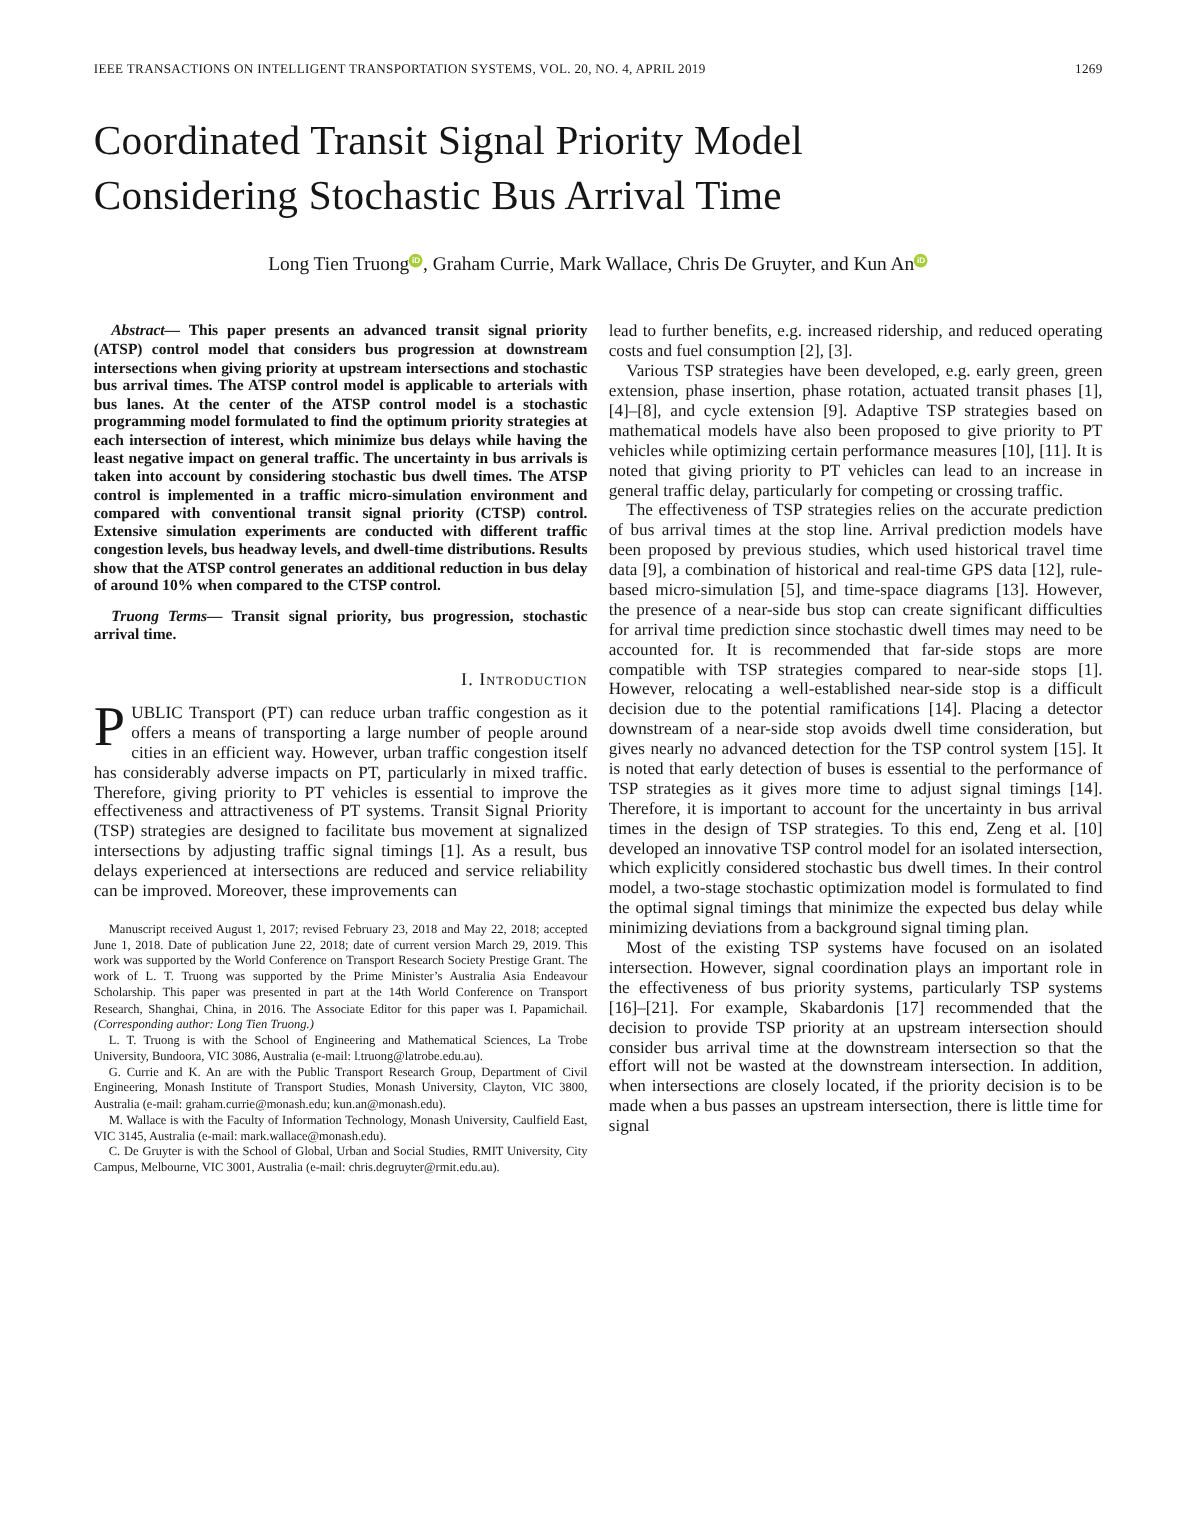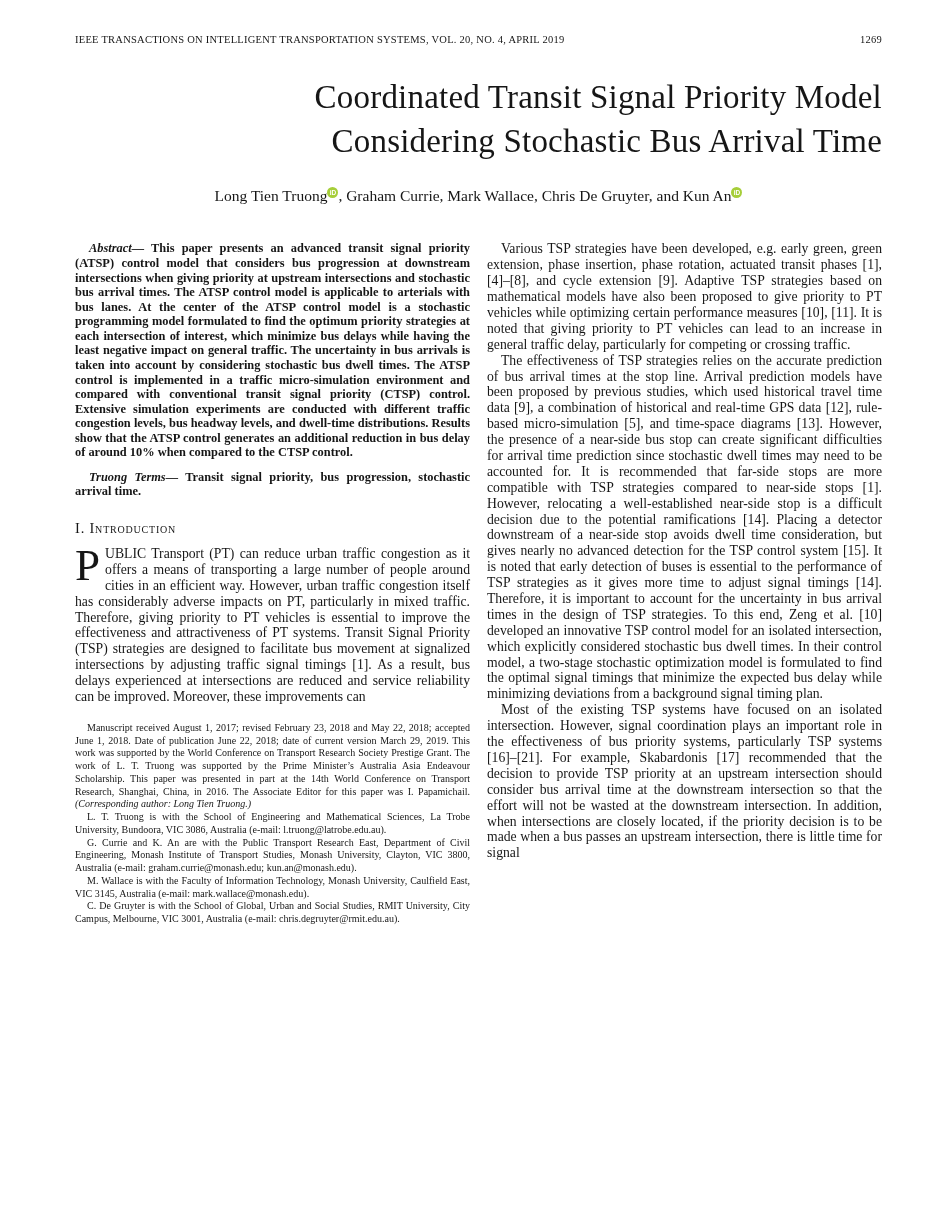--- a/index.html
+++ b/index.html
@@ -5,32 +5,32 @@
   * { margin: 0; padding: 0; box-sizing: border-box; }
   html, body { background: #ffffff; }
   .page {
     position: relative;
     width: 952px;
     height: 939px;
     margin: 0 auto;
     background: #ffffff;
     color: #161616;
     font-family: "Liberation Serif", "DejaVu Serif", serif;
-    padding: 34px 70px 0 75px;
+    padding: 50px 70px 0 75px;
     overflow: hidden;
   }
   .header-row {
     display: flex;
     justify-content: space-between;
     align-items: baseline;
     font-size: 10.5px;
     letter-spacing: 0.25px;
   }
   .paper-title {
-    text-align: right;
+    text-align: left;
     font-size: 33px;
     line-height: 1.34;
     font-weight: 400;
     margin-top: 30px;
     letter-spacing: 0.2px;
   }
   .authors-line {
     text-align: center;
     font-size: 15.5px;
     margin-top: 24px;
@@ -58,21 +58,21 @@
   .abstract-par, .index-par {
     font-weight: bold;
     font-size: 12.4px;
     line-height: 1.175;
     text-align: justify;
     text-indent: 14px;
   }
   .index-par { margin-top: 10px; }
   .lead-label { font-style: italic; }
   .section-heading {
-    text-align: left;
+    text-align: right;
     font-size: 14.5px;
     font-variant: small-caps;
     letter-spacing: 0.8px;
     margin-top: 21px;
     margin-bottom: 9px;
   }
   .body-par {
     font-size: 13.7px;
     line-height: 1.16;
     text-align: justify;
@@ -129,27 +129,28 @@
 
       <p class="index-par"><span class="lead-label">Truong Terms—</span><span> Transit signal priority, bus progression, stochastic arrival time.</span></p>
 
       <div class="section-heading">I. Introduction</div>
 
       <p class="body-par"><span class="dropcap">P</span><span>UBLIC Transport (PT) can reduce urban traffic congestion as it offers a means of transporting a large number of people around cities in an efficient way. However, urban traffic congestion itself has considerably adverse impacts on PT, particularly in mixed traffic. Therefore, giving priority to PT vehicles is essential to improve the effectiveness and attractiveness of PT systems. Transit Signal Priority (TSP) strategies are designed to facilitate bus movement at signalized intersections by adjusting traffic signal timings [1]. As a result, bus delays experienced at intersections are reduced and service reliability can be improved. Moreover, these improvements can</span></p>
 
       <div class="footnotes">
         <p><span>Manuscript received August 1, 2017; revised February 23, 2018 and May 22, 2018; accepted June 1, 2018. Date of publication June 22, 2018; date of current version March 29, 2019. This work was supported by the World Conference on Transport Research Society Prestige Grant. The work of L. T. Truong was supported by the Prime Minister’s Australia Asia Endeavour Scholarship. This paper was presented in part at the 14th World Conference on Transport Research, Shanghai, China, in 2016. The Associate Editor for this paper was I. Papamichail. </span><i>(Corresponding author: Long Tien Truong.)</i></p>
         <p>L. T. Truong is with the School of Engineering and Mathematical Sciences, La Trobe University, Bundoora, VIC 3086, Australia (e-mail: l.truong@latrobe.edu.au).</p>
-        <p>G. Currie and K. An are with the Public Transport Research East, Department of Civil Engineering, Monash Institute of Transport Studies, Monash University, Clayton, VIC 3800, Australia (e-mail: graham.currie@monash.edu; kun.an@monash.edu).</p>
+        <p>G. Currie and K. An are with the Public Transport Research Group, Department of Civil Engineering, Monash Institute of Transport Studies, Monash University, Clayton, VIC 3800, Australia (e-mail: graham.currie@monash.edu; kun.an@monash.edu).</p>
         <p>M. Wallace is with the Faculty of Information Technology, Monash University, Caulfield East, VIC 3145, Australia (e-mail: mark.wallace@monash.edu).</p>
         <p>C. De Gruyter is with the School of Global, Urban and Social Studies, RMIT University, City Campus, Melbourne, VIC 3001, Australia (e-mail: chris.degruyter@rmit.edu.au).</p>
       </div>
     </div>
 
     <div class="col">
+      <p class="body-par">lead to further benefits, e.g. increased ridership, and reduced operating costs and fuel consumption [2], [3].</p>
       <p class="body-par indent">Various TSP strategies have been developed, e.g. early green, green extension, phase insertion, phase rotation, actuated transit phases [1], [4]–[8], and cycle extension [9]. Adaptive TSP strategies based on mathematical models have also been proposed to give priority to PT vehicles while optimizing certain performance measures [10], [11]. It is noted that giving priority to PT vehicles can lead to an increase in general traffic delay, particularly for competing or crossing traffic.</p>
       <p class="body-par indent">The effectiveness of TSP strategies relies on the accurate prediction of bus arrival times at the stop line. Arrival prediction models have been proposed by previous studies, which used historical travel time data [9], a combination of historical and real-time GPS data [12], rule-based micro-simulation [5], and time-space diagrams [13]. However, the presence of a near-side bus stop can create significant difficulties for arrival time prediction since stochastic dwell times may need to be accounted for. It is recommended that far-side stops are more compatible with TSP strategies compared to near-side stops [1]. However, relocating a well-established near-side stop is a difficult decision due to the potential ramifications [14]. Placing a detector downstream of a near-side stop avoids dwell time consideration, but gives nearly no advanced detection for the TSP control system [15]. It is noted that early detection of buses is essential to the performance of TSP strategies as it gives more time to adjust signal timings [14]. Therefore, it is important to account for the uncertainty in bus arrival times in the design of TSP strategies. To this end, Zeng et al. [10] developed an innovative TSP control model for an isolated intersection, which explicitly considered stochastic bus dwell times. In their control model, a two-stage stochastic optimization model is formulated to find the optimal signal timings that minimize the expected bus delay while minimizing deviations from a background signal timing plan.</p>
       <p class="body-par indent">Most of the existing TSP systems have focused on an isolated intersection. However, signal coordination plays an important role in the effectiveness of bus priority systems, particularly TSP systems [16]–[21]. For example, Skabardonis [17] recommended that the decision to provide TSP priority at an upstream intersection should consider bus arrival time at the downstream intersection so that the effort will not be wasted at the downstream intersection. In addition, when intersections are closely located, if the priority decision is to be made when a bus passes an upstream intersection, there is little time for signal</p>
     </div>
 
   </div>
 
   <div class="footer">
     <div>1524-9050 © 2018 IEEE. Personal use is permitted, but republication/redistribution requires IEEE permission.</div>
     <div>See http://www.ieee.org/publications_standards/publications/rights/index.html for more information.</div>

